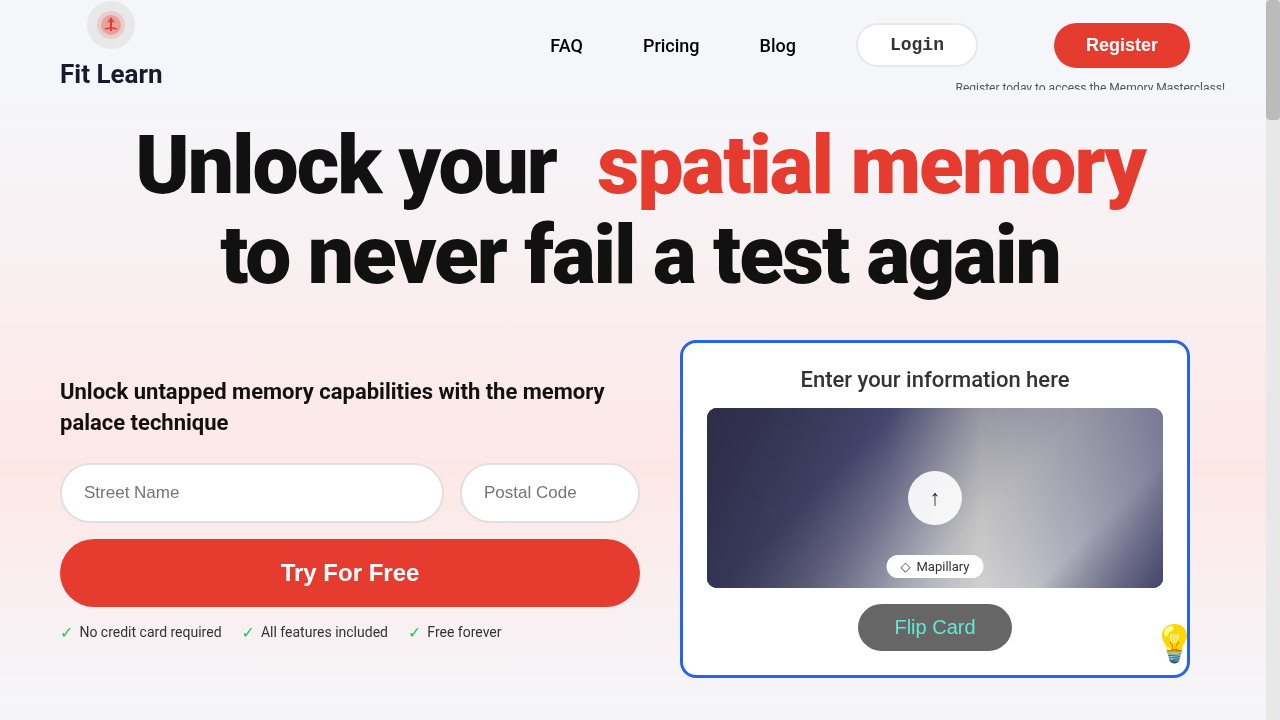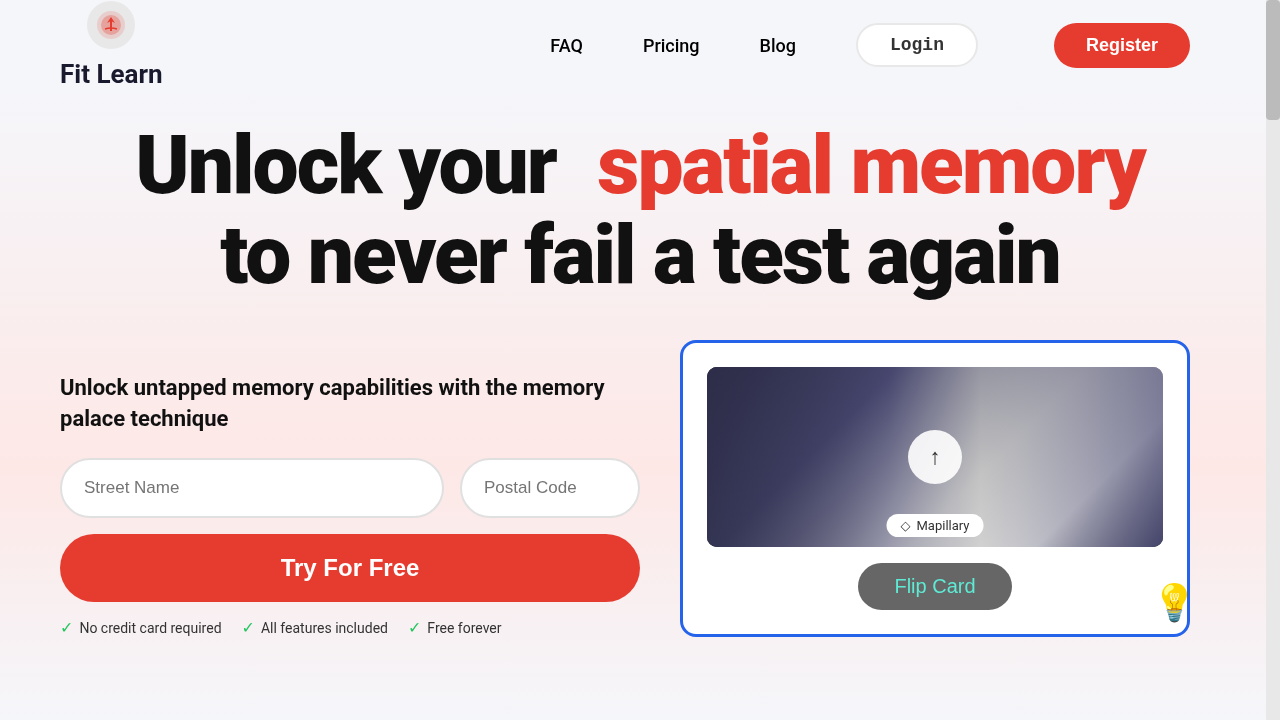--- a/index.html
+++ b/index.html
@@ -109,21 +109,21 @@
       letter-spacing: -2px;
     }
     .hero-heading .highlight {
       color: #e63c2f;
       margin-left: 23px;
     }
 
     
     .bottom-area {
       display: flex;
-      align-items: flex-end;
+      align-items: center;
       gap: 40px;
       margin-top: 16px;
     }
 
     
     .left-panel {
       flex: 1;
       max-width: 580px;
     }
     .left-panel h3 {
@@ -312,20 +312,21 @@
     <span class="logo-text">Fit Learn</span>
   </div>
 
   <div class="nav-links">
     <a class="nav-link">FAQ</a>
     <a class="nav-link">Pricing</a>
     <a class="nav-link">Blog</a>
     <button class="btn-login">Login</button>
     <button class="btn-register">Register</button>
   </div>
+  <div class="register-tooltip">Register today to access the Memory Masterclass!</div>
 </nav>
 
 <section class="hero">
   <h1 class="hero-heading">
     <span>Unlock your </span><span class="highlight">spatial memory</span><br>
     <span>to never fail a test again</span>
   </h1>
 
   <div class="bottom-area">
 
@@ -346,20 +347,21 @@
           <span>All features included</span>
         </div>
         <div class="feature-item">
           <span class="check-icon">✓</span>
           <span>Free forever</span>
         </div>
       </div>
     </div>
 
     <div class="right-panel">
+      <p class="card-title">Enter your information here</p>
       <div class="map-image">
         <div class="map-bg"></div>
         <div class="map-overlay"></div>
         <button class="upload-btn">
           <span>↑</span>
         </button>
         <div class="mapillary-badge">
           <span>◇</span>
           <span>Mapillary</span>
         </div>

